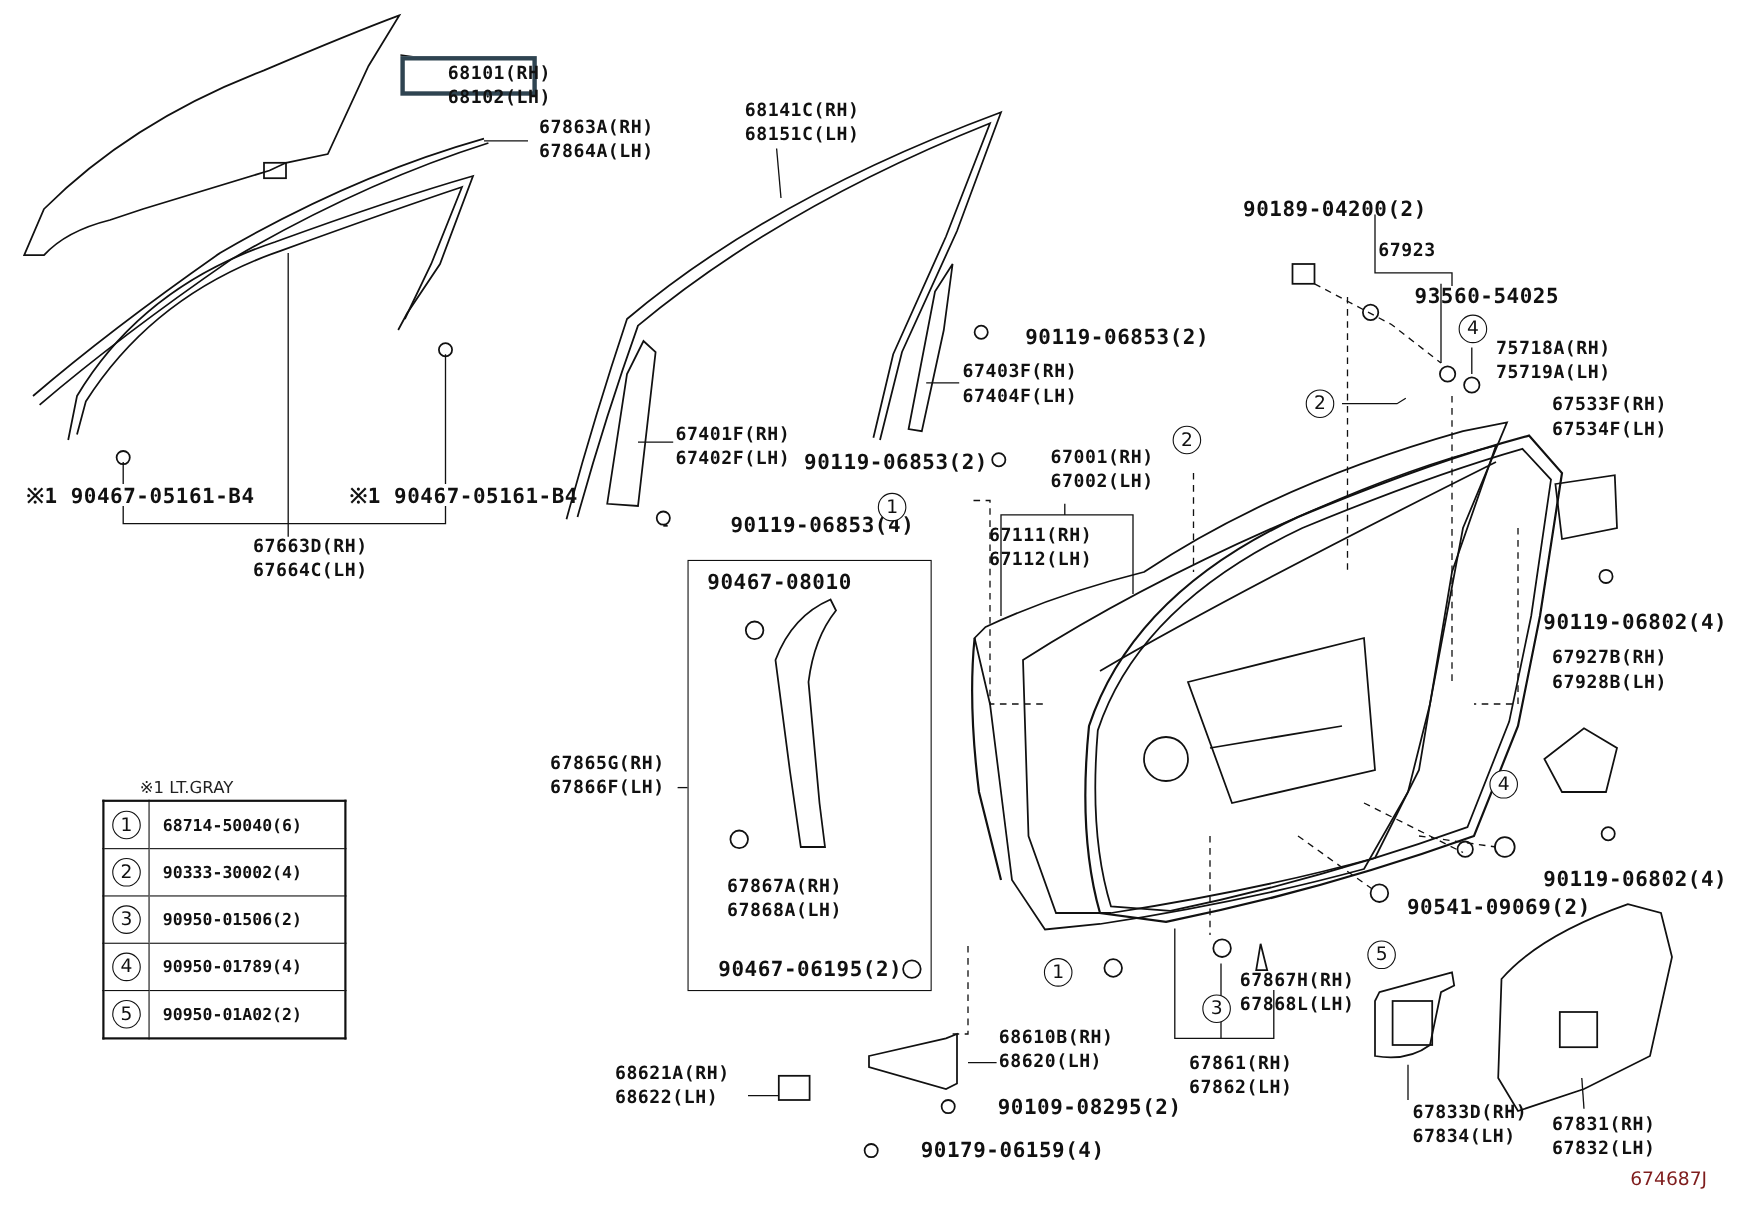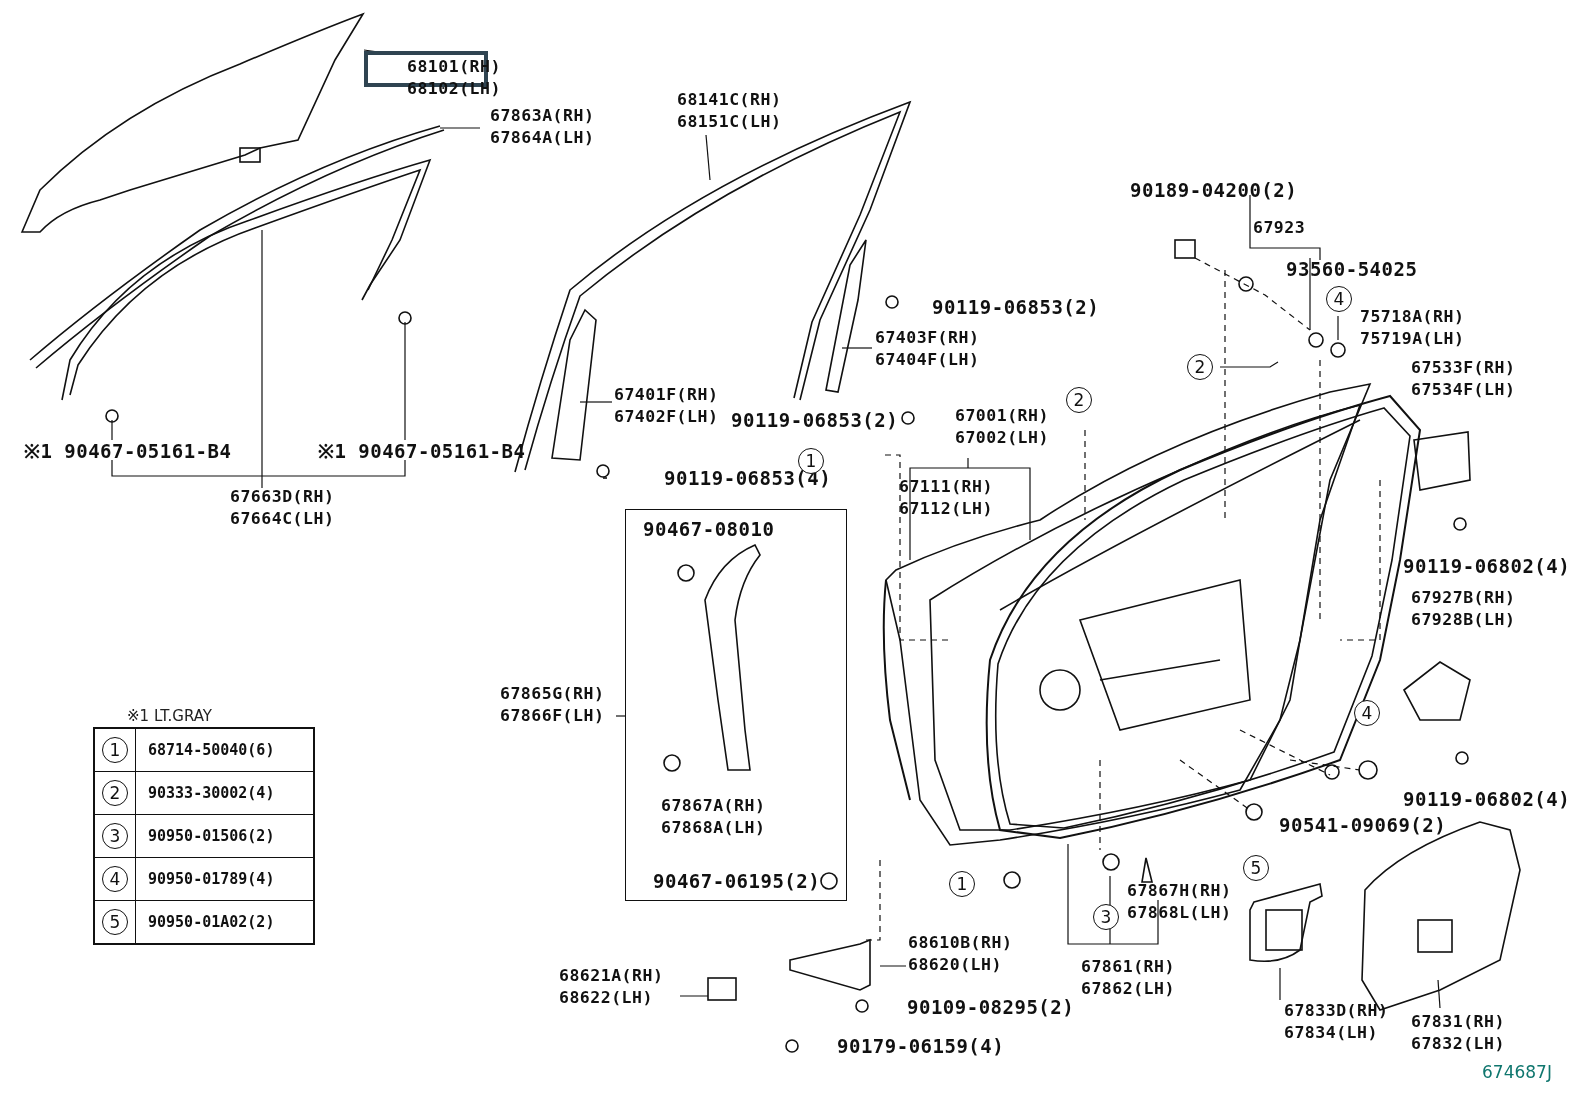--- a/index.html
+++ b/index.html
@@ -7,21 +7,21 @@
          font-family:"DejaVu Sans Mono","Liberation Mono",monospace; color:#111; }
   #art { position:absolute; left:0; top:0; width:1592px; height:1099px; }
   .lbl { position:absolute; font-weight:bold; font-size:16.5px; line-height:22px;
          letter-spacing:0.5px; white-space:nowrap; color:#111; }
   .lbl span { display:block; }
   .lbl.small { font-size:19px; line-height:20px; }
   .hl { position:absolute; border:4px solid #2f4451; background:#fff; }
   .note { position:absolute; font-family:"DejaVu Sans","Liberation Sans",sans-serif;
           font-size:15px; color:#222; white-space:nowrap; }
   .fig { position:absolute; font-family:"DejaVu Sans","Liberation Sans",sans-serif;
-         font-size:17px; color:#0f766e; }
+         font-size:17px; color:#7f1d1d; }
   .callout { position:absolute; width:24px; height:24px; border:1.5px solid #111; border-radius:50%;
              text-align:center; line-height:24px; font-family:"DejaVu Sans","Liberation Sans",sans-serif;
              font-size:17px; background:#fff; }
   table.legend { position:absolute; left:93px; top:727px; border-collapse:collapse; border:2px solid #111; }
   table.legend td { border:1.5px solid #111; height:40px; font-weight:bold; font-size:15px; }
   table.legend td.num { width:38px; text-align:center; border-right:1.5px dotted #111; }
   table.legend td.pn { width:164px; padding-left:12px; }
   .circ { display:inline-block; width:24px; height:24px; border:1.5px solid #111; border-radius:50%;
           line-height:24px; text-align:center; font-weight:normal;
           font-family:"DejaVu Sans","Liberation Sans",sans-serif; font-size:17px; }

